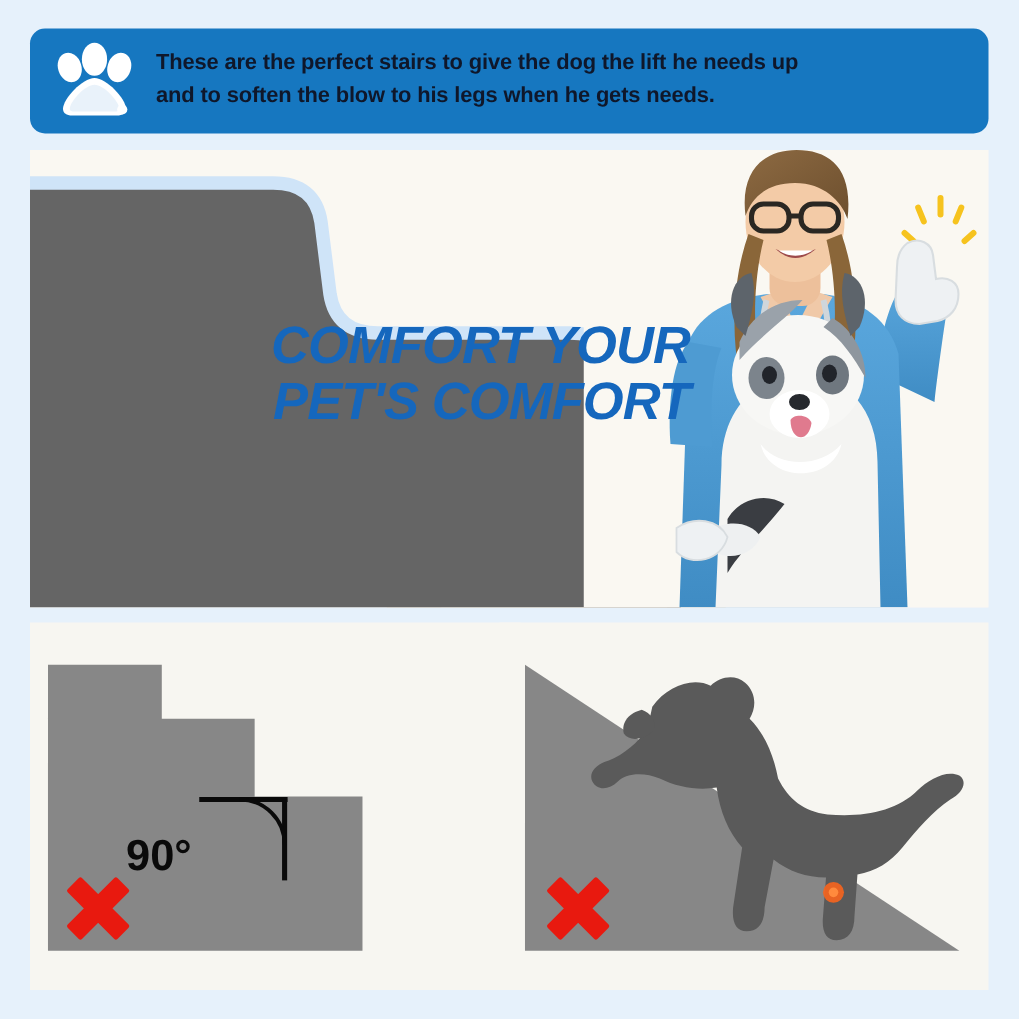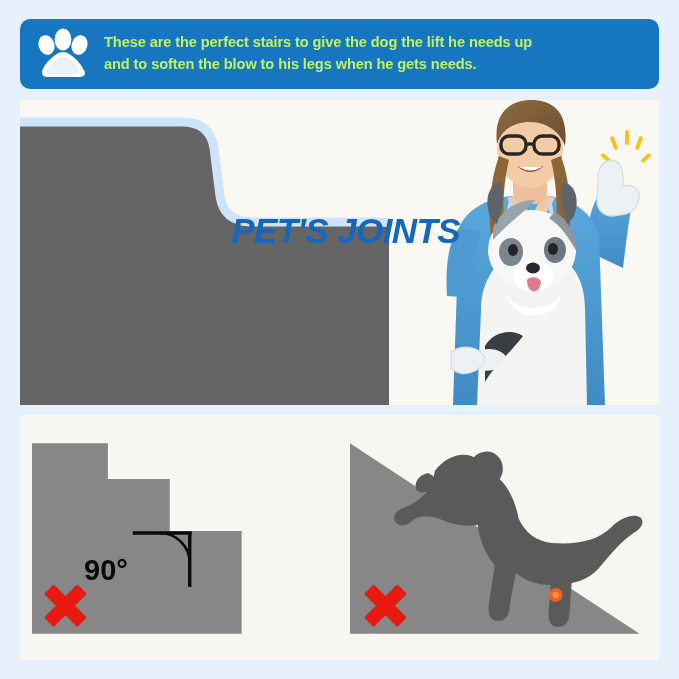--- a/index.html
+++ b/index.html
@@ -22,21 +22,21 @@
     width: 639px; height: 70px;
     background: #1677c0;
     border-radius: 10px;
     display: flex;
     align-items: center;
     padding: 0 14px 0 16px;
   }
   .paw-icon { width: 54px; height: 52px; flex: 0 0 54px; }
   .banner-text {
     margin-left: 14px;
-    color: #bef264;
+    color: #0f172a;
     font-size: 14.6px;
     font-weight: bold;
     line-height: 1.5;
     letter-spacing: -0.1px;
   }
   .banner-text .ln { display: block; white-space: nowrap; }
 
   
   .hero {
     position: absolute;
@@ -283,16 +283,17 @@
           <rect x="22" y="184" width="47" height="13.5" rx="1.5" fill="#e8190f" transform="rotate(45 45.5 190.75)"></rect>
           <rect x="22" y="184" width="47" height="13.5" rx="1.5" fill="#e8190f" transform="rotate(-45 45.5 190.75)"></rect>
         </g>
       </svg>
     </div>
 
     <div class="gap-divider"></div>
   </div>
 
   <div class="hero-title" style="position:absolute; left:110px; top:212px; width:350px;">
-    <span class="tl">PET'S JOINTS</span>
+    <span class="tl">COMFORT YOUR</span>
+    <span class="tl">PET'S COMFORT</span>
   </div>
 
 </div>
 
 </body></html>

